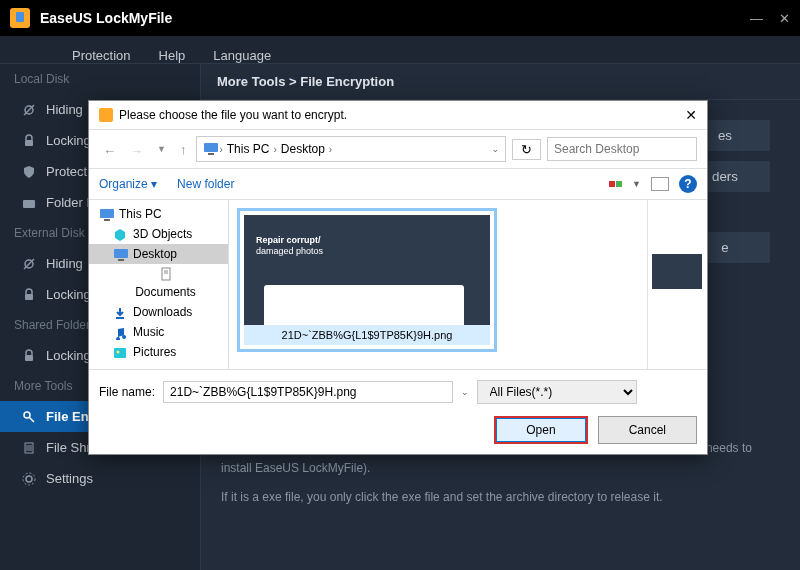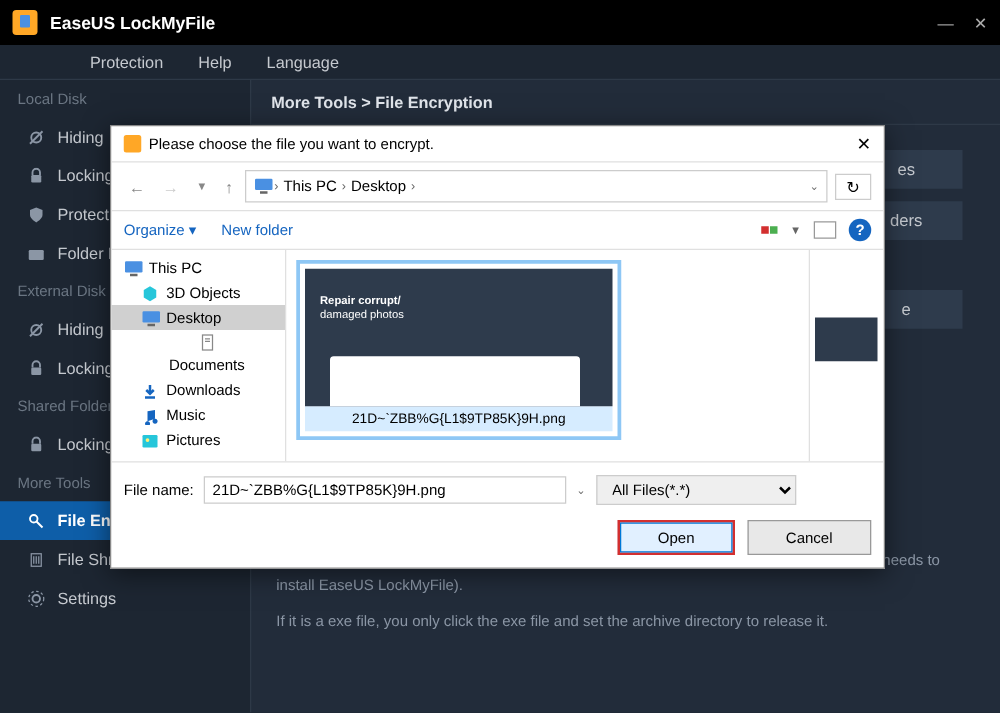--- a/index.html
+++ b/index.html
@@ -3,21 +3,21 @@
 <meta charset="utf-8">
 <style>
 *{margin:0;padding:0;box-sizing:border-box;font-family:"Segoe UI",Arial,sans-serif}
 body{width:800px;height:570px;background:#1d2632;overflow:hidden;font-size:13px;color:#c5c9cf}
 .titlebar{height:36px;background:#000000;display:flex;align-items:center;padding:0 10px}
 .logo{width:20px;height:20px;background:#ffa726;border-radius:3px;margin-right:10px;position:relative}
 .logo::after{content:"";position:absolute;top:4px;left:6px;width:8px;height:10px;background:#4a90e2;border-radius:1px}
 .titlebar .title{color:#fff;font-weight:600;font-size:14px}
 .win-controls{margin-left:auto;display:flex;gap:16px;color:#aaa}
 .win-controls span{cursor:pointer}
-.menubar{height:28px;display:flex;align-items:center;padding-left:72px;gap:28px;color:#c5c9cf;border-bottom:1px solid #2e3947}
+.menubar{height:28px;display:flex;align-items:flex-end;padding-left:72px;gap:28px;color:#c5c9cf;border-bottom:1px solid #2e3947}
 .menubar span{cursor:pointer}
 .main{display:flex;height:506px}
 .sidebar{width:200px;background:#1d2632;overflow-y:auto}
 .section-hdr{padding:8px 14px;color:#6b7683;font-size:12px}
 .side-item{display:flex;align-items:center;gap:10px;padding:8px 22px;color:#c5c9cf;cursor:pointer}
 .side-item.active{background:#0e5ea8;color:#fff;font-weight:600}
 .side-icon{width:14px;height:14px;display:inline-block}
 .content{flex:1;background:#222c3a;border-left:1px solid #2e3947}
 .breadcrumb{padding:10px 16px;color:#e0e4ea;font-weight:600;border-bottom:1px solid #2e3947}
 .content-body{padding:20px}
@@ -211,20 +211,21 @@
           <rect x="5" y="11" width="6" height="2" fill="#666"></rect>
         </svg>
       <span class="chev">›</span>
       <span class="seg">This PC</span>
       <span class="chev">›</span>
       <span class="seg">Desktop</span>
       <span class="chev">›</span>
       <span style="margin-left:auto;font-size:9px;color:#666">⌄</span>
     </div>
     <span class="refresh">↻</span>
+    <input class="searchbox" placeholder="Search Desktop" style="">
   </div>
   <div class="dlg-toolbar">
     <span class="organize"><span>Organize</span> ▾</span>
     <span class="newfolder">New folder</span>
     <div class="toolbar-right">
       <span style="display:flex;gap:1px">
           <span style="width:6px;height:6px;background:#d32f2f"></span>
           <span style="width:6px;height:6px;background:#4caf50"></span>
         </span>
       <span style="font-size:9px;color:#666">▼</span>

